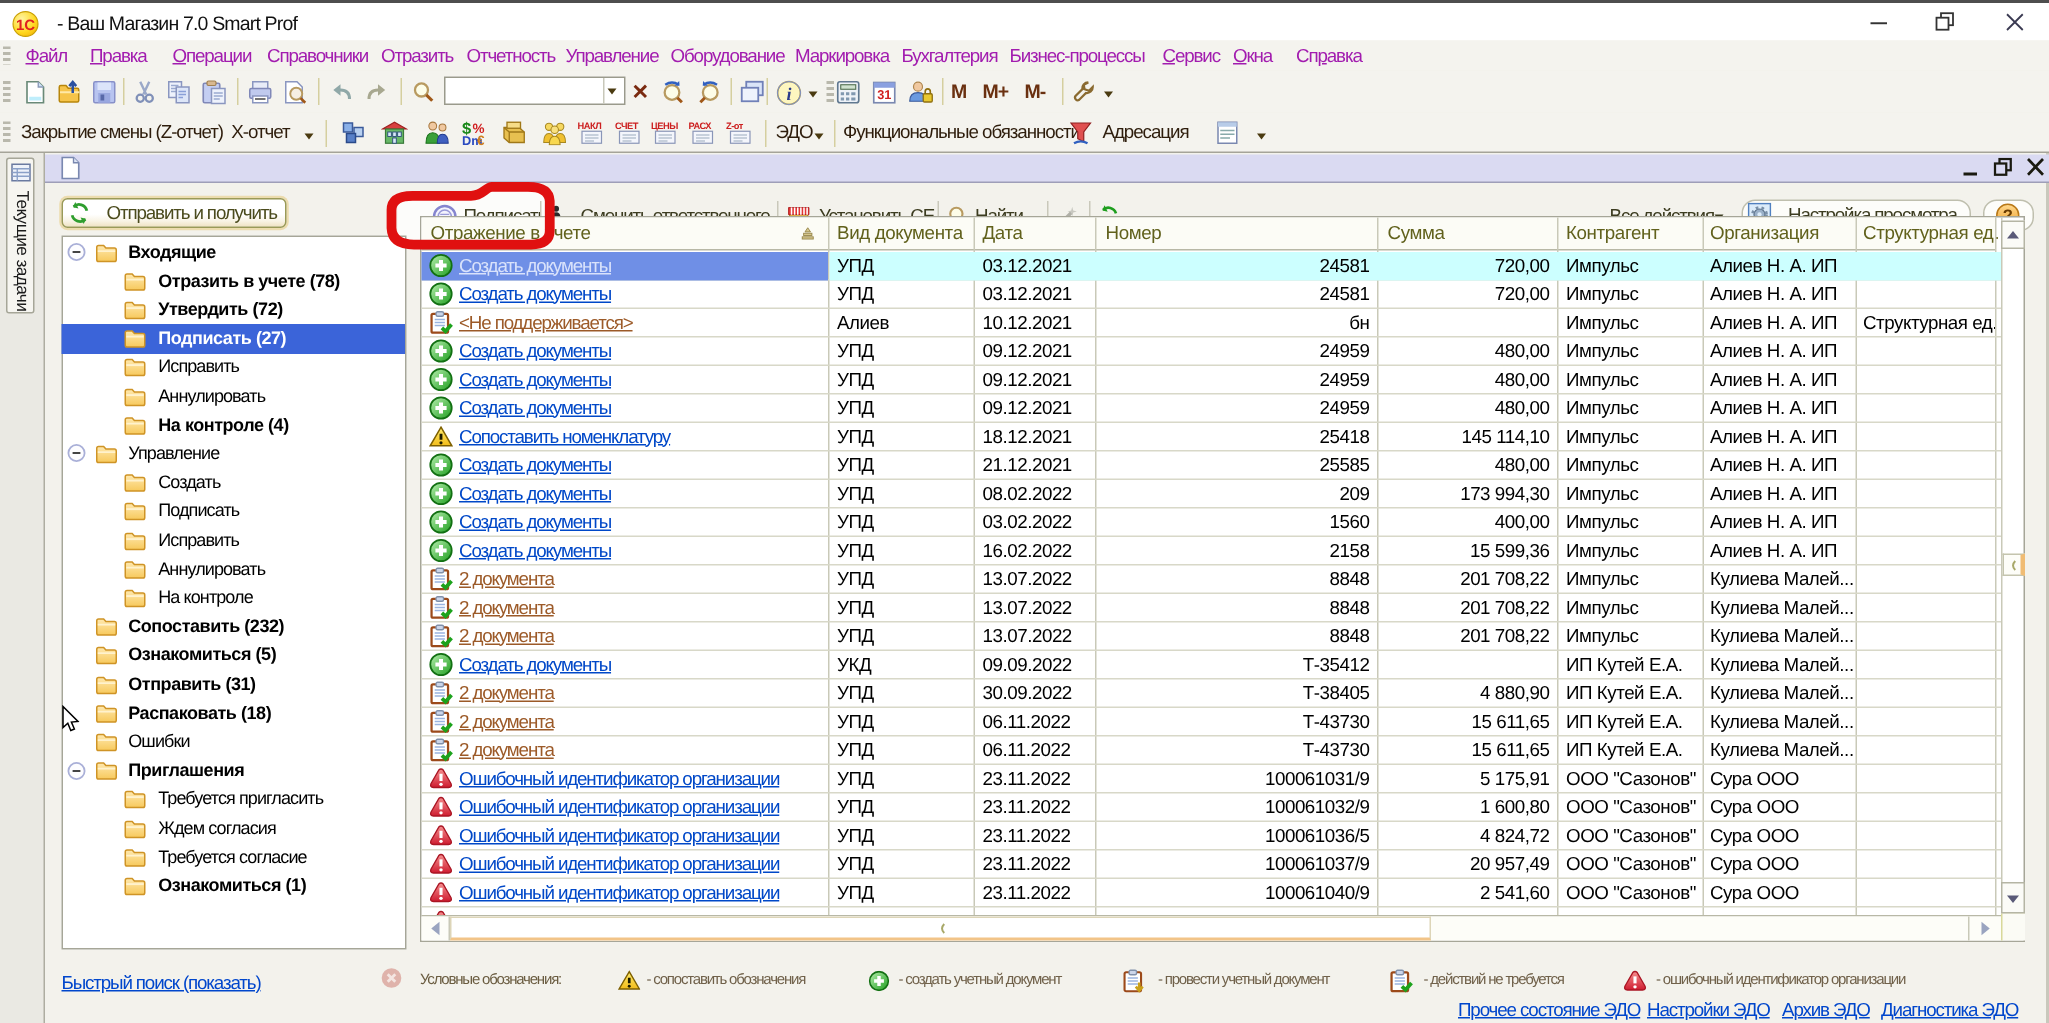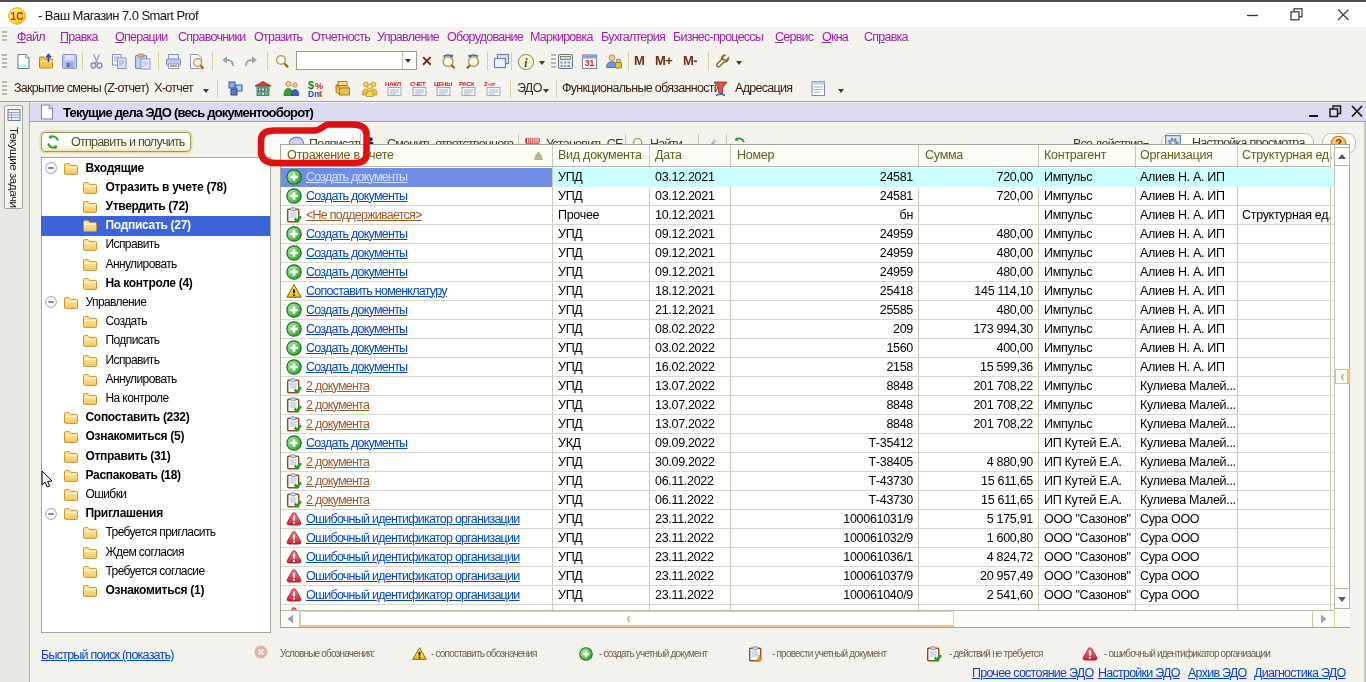--- a/index.html
+++ b/index.html
@@ -435,21 +435,20 @@
     <svg class="abs" style="left:2px;top:2px" width="14" height="14">
       <use href="#tabicon"></use>
     </svg>
     <div class="vt">Текущие задачи</div>
   </div>
 <div id="win">
 <div id="wtitle">
       <svg class="abs" style="left:9px;top:1px" width="16" height="16">
         <use href="#doc"></use>
       </svg>
-      <div class="t">Текущие дела ЭДО (весь документооборот)</div>
 <svg class="abs" style="left:1278px;top:2px" width="56" height="14">
         <path d="M1 11 H10" stroke="#1a1a10" stroke-width="2"></path>
         <rect x="25" y="1" width="7.5" height="7.5" fill="none" stroke="#1a1a10" stroke-width="1.5"></rect>
         <rect x="22" y="4" width="7.5" height="7.5" fill="#dadaf2" stroke="#1a1a10" stroke-width="1.5"></rect>
         <path d="M44 1 L54 11.5 M54 1 L44 11.5" stroke="#1a1a10" stroke-width="1.8"></path>
       </svg>
 </div>
 <div class="abs" style="left:235px;top:26px;width:100px;height:34px;background:#fcfcfa;border-radius:8px"></div>
 <div class="btn" style="left:11px;top:30px;width:150px;height:20px"></div>
 <svg class="abs" style="left:15px;top:32px" width="16" height="16">
@@ -648,21 +647,21 @@
         <span class="n4">24581</span>
         <span class="n5">720,00</span>
         <span class="c6">Импульс</span>
         <span class="c7">Алиев Н. А. ИП</span>
       </div>
 <div class="grow" style="top:60.5px">
         <svg class="ric" width="16" height="16" style="left:5px;top:1.5px">
           <use href="#clip"></use>
         </svg>
         <a class="br" style="left:25px">&lt;Не поддерживается&gt;</a>
-        <span class="c2">Прочее</span>
+        <span class="c2">Алиев</span>
         <span class="c3">10.12.2021</span>
         <span class="n4">бн</span>
         <span class="n5"></span>
         <span class="c6">Импульс</span>
         <span class="c7">Алиев Н. А. ИП</span>
         <span class="c8">Структурная ед...</span>
       </div>
 <div class="grow" style="top:79.5px">
         <svg class="ric" width="16" height="16" style="left:5px;top:1.5px">
           <use href="#plus"></use>
@@ -867,21 +866,21 @@
         <span class="c6">ООО "Сазонов"</span>
         <span class="c7">Сура ООО</span>
       </div>
 <div class="grow" style="top:402.5px">
         <svg class="ric" width="16" height="16" style="left:5px;top:1.5px">
           <use href="#err"></use>
         </svg>
         <a class="b" style="left:25px">Ошибочный идентификатор организации</a>
         <span class="c2">УПД</span>
         <span class="c3">23.11.2022</span>
-        <span class="n4">100061036/1</span>
+        <span class="n4">100061036/5</span>
         <span class="n5">4 824,72</span>
         <span class="c6">ООО "Сазонов"</span>
         <span class="c7">Сура ООО</span>
       </div>
 <div class="grow" style="top:421.5px">
         <svg class="ric" width="16" height="16" style="left:5px;top:1.5px">
           <use href="#err"></use>
         </svg>
         <a class="b" style="left:25px">Ошибочный идентификатор организации</a>
         <span class="c2">УПД</span>

